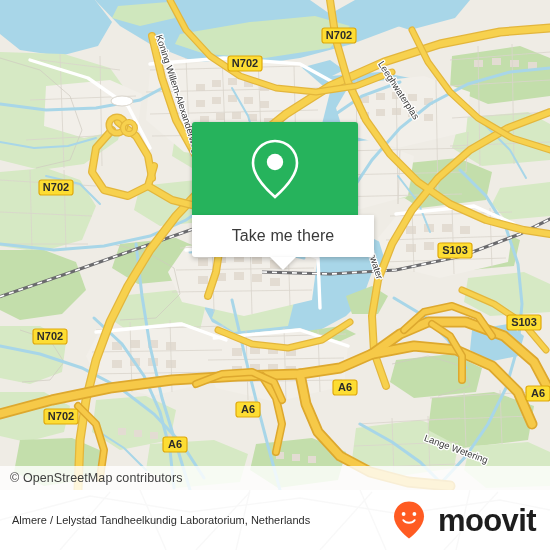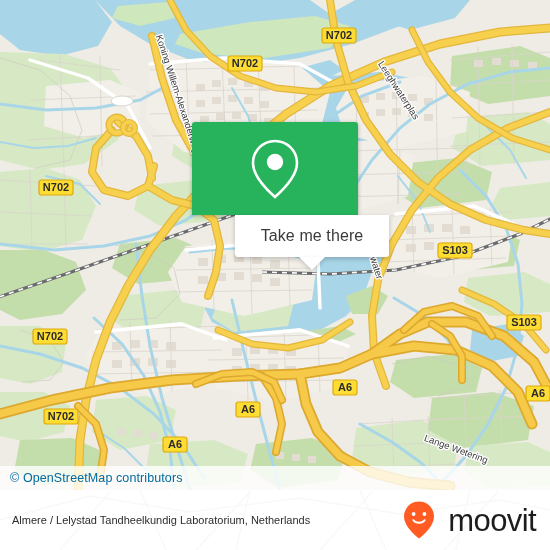--- a/index.html
+++ b/index.html
@@ -14,37 +14,36 @@
   .map{position:absolute;left:0;top:0;width:550px;height:490px;overflow:hidden;background:#eceae4;}
   .map-canvas{position:absolute;left:0;top:0;width:550px;height:490px;}
 
   
   .attrib{
     position:absolute;left:0;bottom:0;width:550px;height:24px;
     background:rgba(255,255,255,0.80);
     display:flex;align-items:center;
   }
   .attrib span{
-    font-size:12.5px;color:#0369a1;padding-left:10px;letter-spacing:.1px;
+    font-size:12.5px;color:#404040;padding-left:10px;letter-spacing:.1px;
   }
 
   
   .popup{position:absolute;left:192px;top:122px;width:166px;}
   .popup-head{
     width:166px;height:93px;background:#26b35c;
     border-radius:3px 3px 0 0;
     display:flex;align-items:center;justify-content:center;
     box-shadow:0 1px 4px rgba(0,0,0,.28);
   }
   .popup-body{
-    width:154px;height:42px;background:#fff;border-radius:0 0 3px 3px;
+    width:182px;height:42px;background:#fff;border-radius:0 0 3px 3px;
     display:flex;align-items:center;justify-content:center;
     box-shadow:0 2px 5px rgba(0,0,0,.22);
     position:relative;
-    margin-left:43px;
   }
   .popup-body .label{font-size:16px;color:#3a3a3a;letter-spacing:.1px;}
   .popup-tail{
     position:absolute;left:50%;top:42px;transform:translateX(-50%);
     width:0;height:0;
     border-left:13px solid transparent;
     border-right:13px solid transparent;
     border-top:13px solid #ffffff;
     filter:drop-shadow(0 2px 2px rgba(0,0,0,.18));
   }
@@ -59,21 +58,21 @@
   .footer-title{
     position:relative;z-index:2;
     padding-left:12px;width:385px;
     font-size:11px;line-height:20px;color:#2c2c2c;
   }
   .brand{
     position:relative;z-index:2;
     margin-left:auto;padding-right:14px;
     display:flex;align-items:center;gap:1px;
   }
-  .brand-word{font-size:31px;color:#1d1d1d;letter-spacing:-.6px;line-height:31px;font-weight:400;margin-left:12px;}
+  .brand-word{font-size:31px;color:#1d1d1d;letter-spacing:-.6px;line-height:31px;font-weight:700;margin-left:12px;}
 </style>
 </head>
 <body>
 
 <div id="page">
 
   <div class="map">
 
     <svg class="map-canvas" viewBox="0 0 550 490" xmlns="http://www.w3.org/2000/svg">
       <defs>

